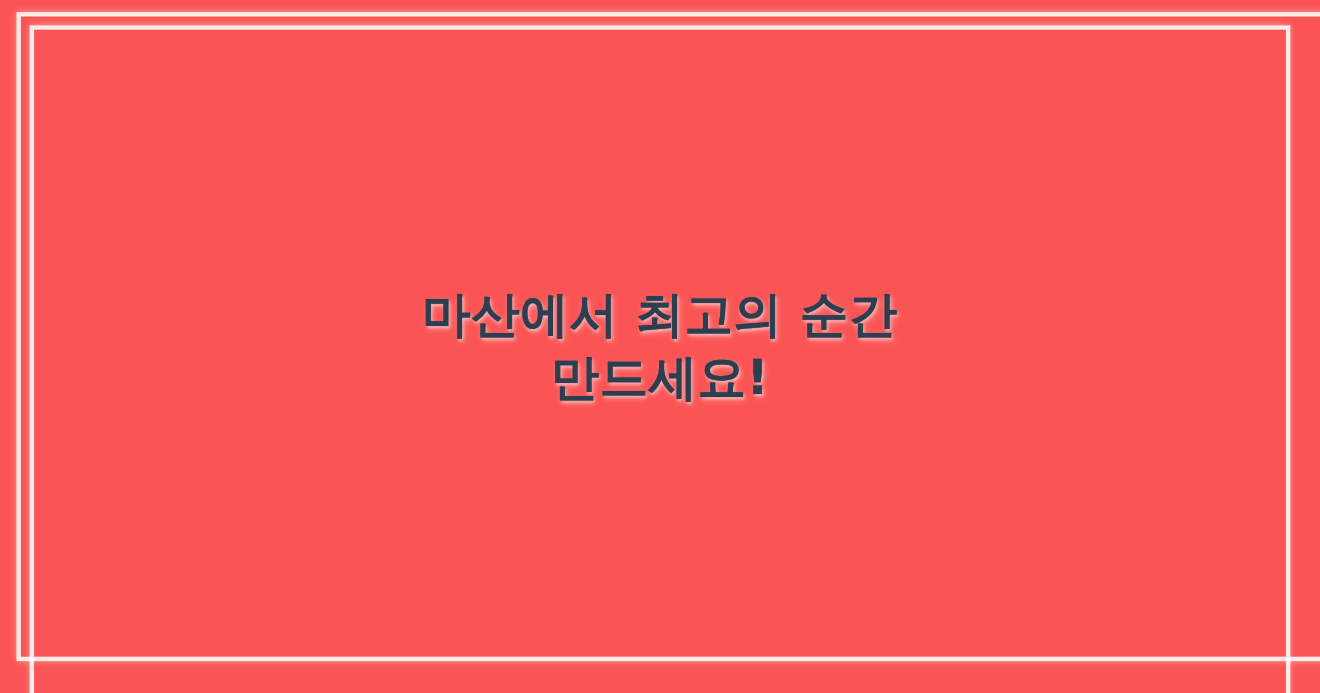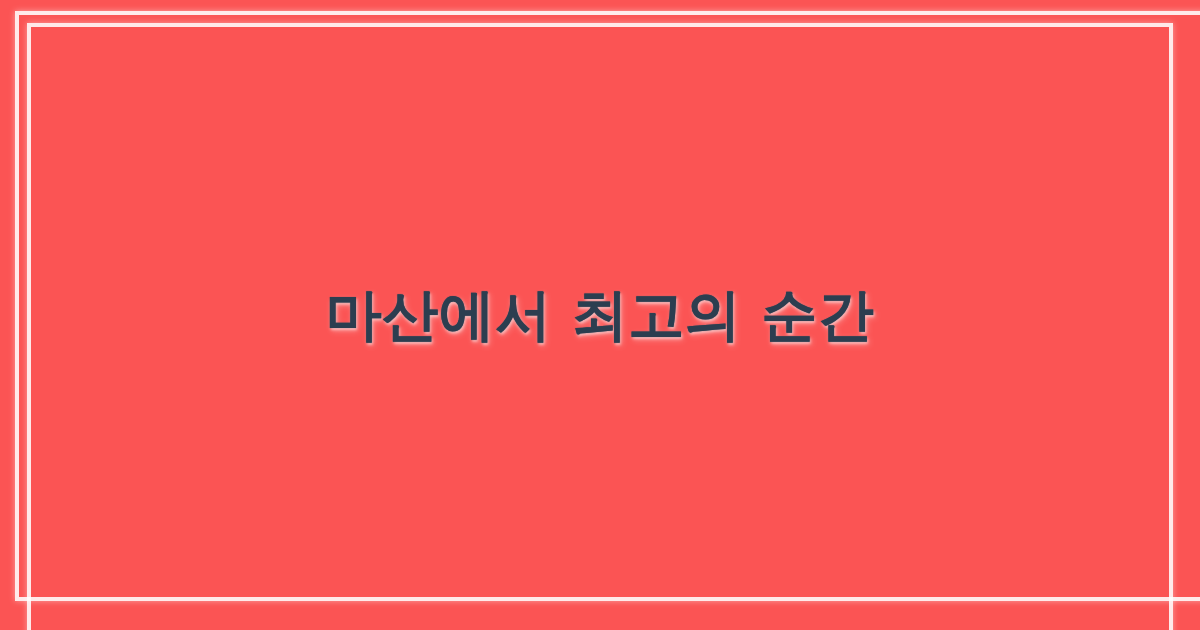--- a/index.html
+++ b/index.html
@@ -61,21 +61,21 @@
     justify-content: center;
   }
 
   .headline {
     margin: 0;
     width: 900px;
     text-align: center;
     color: #2c3e50;
     font-family: "DejaVu Sans", "Liberation Sans", sans-serif;
     font-weight: 700;
-    font-size: 56px;
+    font-size: 44px;
     line-height: 1.30;
     letter-spacing: 0.5px;
     word-break: keep-all;
     text-shadow:
       0 0 1px rgba(44, 62, 80, 0.9),
       1px 2px 3px rgba(255, 255, 255, 0.55),
       2px 3px 6px rgba(255, 255, 255, 0.30);
   }
 
   .headline .line {
@@ -87,16 +87,17 @@
 
 <div id="banner">
 
   <div class="frame frame-outer"></div>
 
   <div class="frame frame-inner"></div>
 
   <div class="headline-wrap">
     <h1 class="headline">
       <span class="line">마산에서 최고의 순간</span>
+      <span class="line">만드세요!</span>
     </h1>
   </div>
 
 </div>
 
 </body></html>

